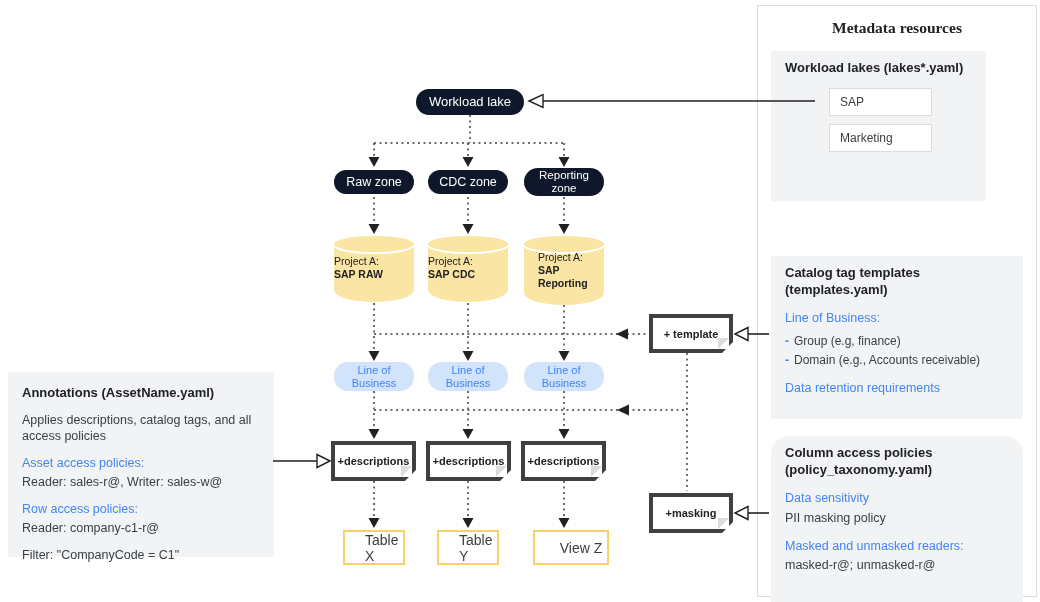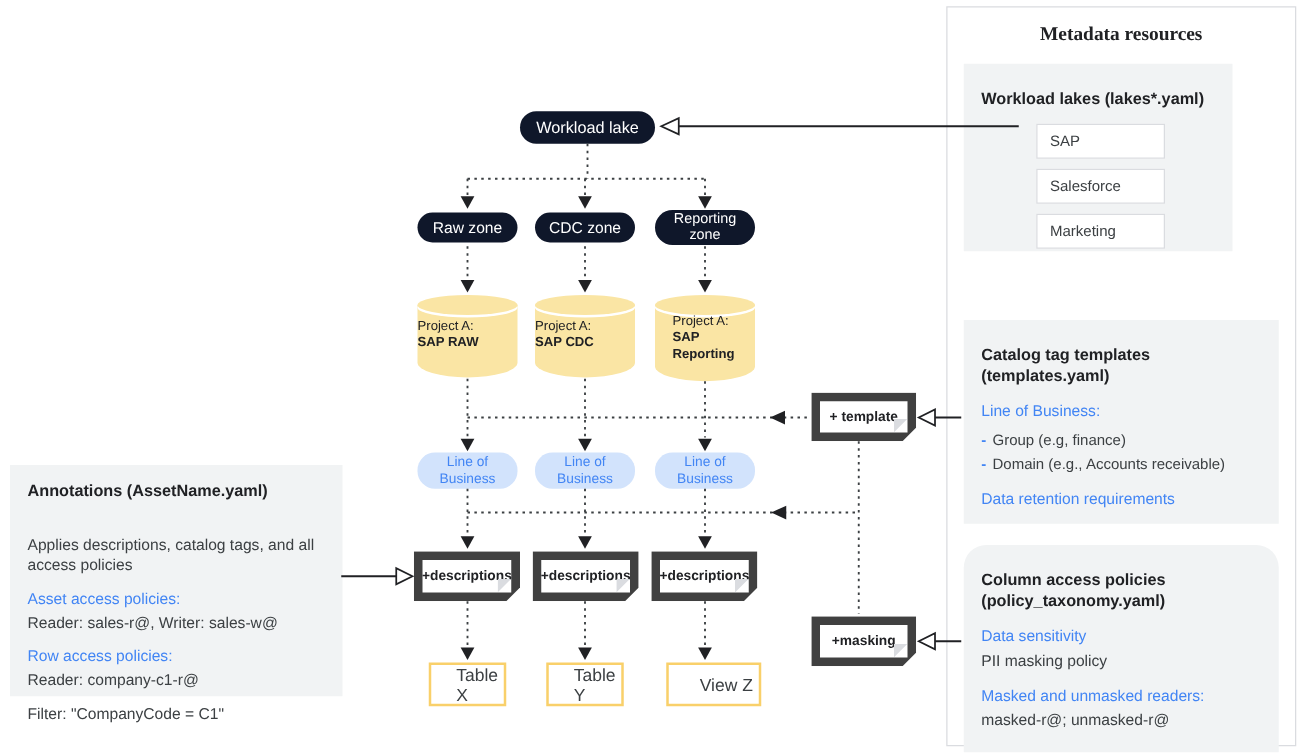--- a/index.html
+++ b/index.html
@@ -16,45 +16,45 @@
 
   .cyl { position:absolute; width:80px; height:66px; z-index:2; }
   .cyl-body { position:absolute; left:0; right:0; top:8px; bottom:0; background:#FAE5A4;
               border-radius:0 0 50% 50% / 0 0 12px 12px; }
   .cyl-top { position:absolute; left:0; top:0; width:80px; height:16px; background:#FAE5A4;
              border-radius:50%; box-shadow:0 2px 0 0 #ffffff; z-index:2; }
   .cyl-text { position:absolute; top:19px; left:0; width:100%; text-align:left;
               font-size:10.5px; line-height:1.25; z-index:3; }
   .cyl-text b { font-size:10.5px; }
 
-  .note { position:absolute; background:#fff; border:7px solid #404040; z-index:2;
+  .note { position:absolute; background:#fff; border:4px solid #404040; z-index:2;
           display:flex; align-items:center; justify-content:center; font-size:11px; font-weight:bold;
           color:#202124;
           clip-path:polygon(0 0,100% 0,100% calc(100% - 11px),calc(100% - 11px) 100%,0 100%); }
   .note::after { content:""; position:absolute; right:0; bottom:0; width:11px; height:11px;
                  background:#DADCE0; clip-path:polygon(0 0,100% 0,0 100%); }
 
   .tbox { position:absolute; background:#fff; border:2px solid #F9D06A; z-index:2;
           display:flex; align-items:center; justify-content:center; font-size:14px; color:#3C4043;padding-left:20px; }
 
   .gray-panel { position:absolute; background:#F1F3F4; z-index:1; }
 
   .left-panel { left:8px; top:372px; width:266px; height:185px; padding:12px 14px; font-size:12.5px;
                 color:#3C4043; line-height:1.35; }
-  .left-panel .panel-title { font-size:13px; font-weight:bold; color:#202124; margin-bottom:26px; }
+  .left-panel .panel-title { font-size:13px; font-weight:bold; color:#202124; margin-bottom:10px; }
   .blue-heading { color:#4285F4; }
   .left-panel .blue-heading { margin-top:10px; margin-bottom:2px; }
   .left-panel .body-line { margin-bottom:2px; }
   .left-panel .filter-line { margin-top:10px; }
 
   .right-panel { position:absolute; left:757px; top:5px; width:280px; height:592px;
                  background:#fff; border:1.5px solid #DADCE0; z-index:1; }
   .right-panel-title { position:absolute; left:0; top:13px; width:100%; text-align:center;
                        font-size:15.5px; font-weight:bold; color:#202124;font-family:Liberation Serif, serif; }
-  .section { position:absolute; background:#F1F3F4; padding:20px 14px; font-size:12.5px;
+  .section { position:absolute; background:#F1F3F4; padding:9px 14px; font-size:12.5px;
              color:#3C4043; line-height:1.35; }
   .section .section-title { font-size:13px; font-weight:bold; color:#202124; margin-bottom:11px; line-height:1.3; }
   .sec1 { left:13px; top:45px; width:215px; height:150px; }
   .lake-item { position:relative; width:103px; height:28px; margin:0 0 8px 44px; background:#fff;
                border:1px solid #DADCE0; display:flex; align-items:center; padding-left:10px;
                font-size:12px; color:#3C4043; z-index:2; }
   .sec2 { left:13px; top:250px; width:252px; height:163px; }
   .sec3 { left:13px; top:430px; width:252px; height:193px;border-radius:18px; }
   .dash-item { margin-bottom:3px; font-size:12px; }
   .dash-item::before { content:"-"; color:#4285F4; margin-right:5px; font-weight:bold; }
@@ -172,21 +172,20 @@
     <div class="body-line">Reader: company-c1-r@</div>
     <div class="filter-line">Filter: "CompanyCode = C1"</div>
   </div>
 
   <div class="right-panel">
     <div class="right-panel-title">Metadata resources</div>
 
     <div class="section sec1">
       <div class="section-title">Workload lakes (lakes*.yaml)</div>
       <div class="lake-item">SAP</div>
-      <div class="lake-item">Salesforce</div>
       <div class="lake-item">Marketing</div>
     </div>
 
     <div class="section sec2">
       <div class="section-title">Catalog tag templates (templates.yaml)</div>
       <div class="sec-heading" style="margin-bottom:6px;">Line of Business:</div>
       <div class="dash-item">Group (e.g, finance)</div>
       <div class="dash-item">Domain (e.g., Accounts receivable)</div>
       <div class="sec-heading mt">Data retention requirements</div>
     </div>

